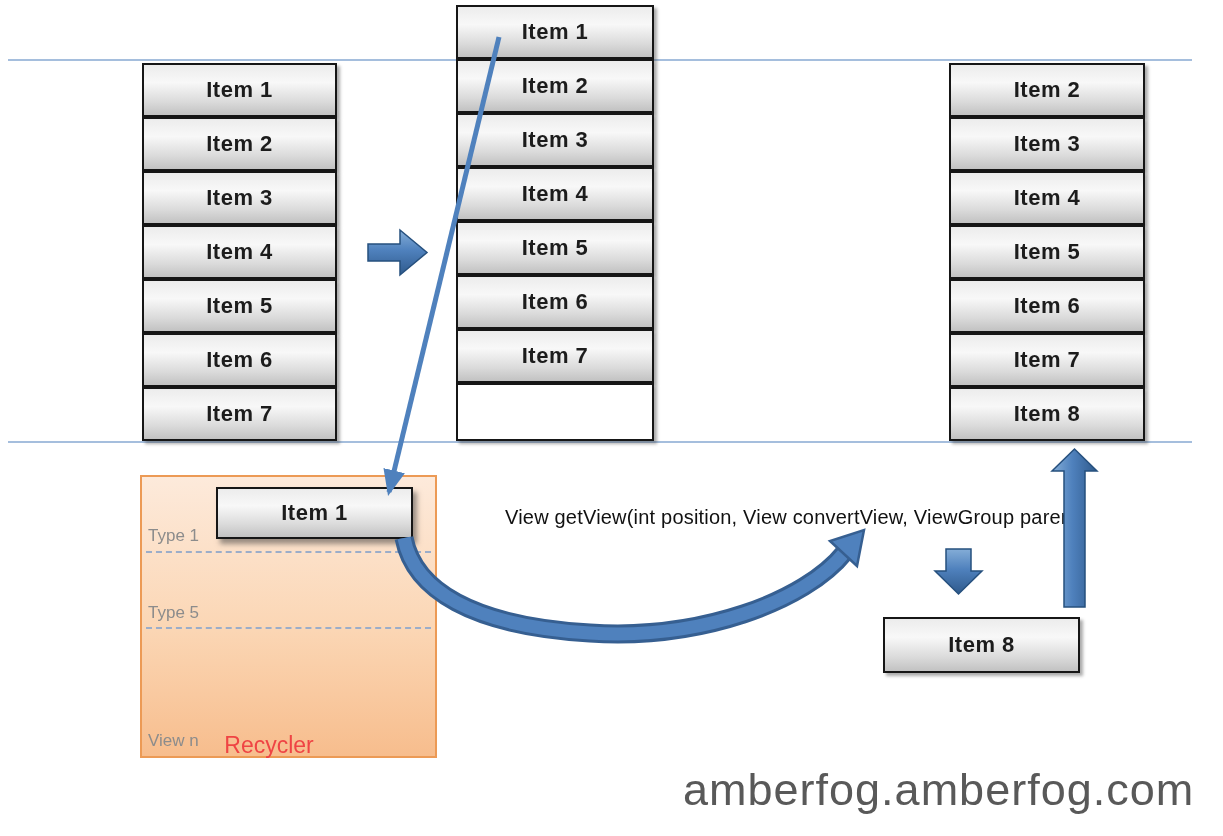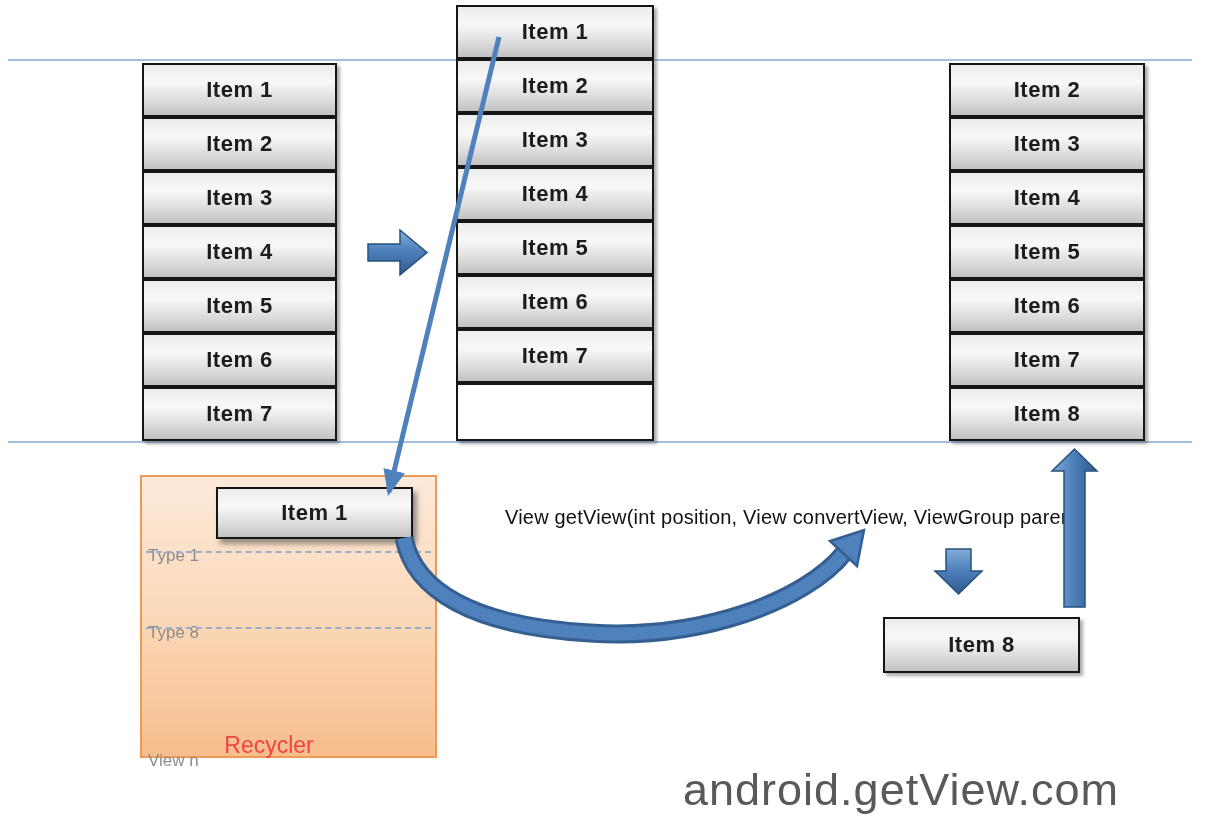--- a/index.html
+++ b/index.html
@@ -27,21 +27,21 @@
   .empty-slot{
     box-sizing:border-box;width:100%;height:58px;border:2px solid #161616;
     background:#ffffff;box-shadow:3px 3px 3px rgba(70,70,70,.45);
   }
 
   .recycler{
     position:absolute;left:140px;top:475px;width:297px;height:283px;box-sizing:border-box;
     border:2px solid #ec9a55;
     background:linear-gradient(180deg,#fdeadb 0%,#fbd6b4 55%,#f7bd8d 100%);
   }
-  .type-label{position:absolute;left:6px;font-size:17px;color:#8c8c8c;margin-top:20px;}
+  .type-label{position:absolute;left:6px;font-size:17px;color:#8c8c8c;}
   .tl-1{top:49px;}
   .tl-2{top:126px;}
   .tl-n{top:254px;}
   .dash{position:absolute;left:4px;right:4px;height:0;border-top:2px dashed #9badc9;}
   .dash-1{top:74px;}
   .dash-2{top:150px;}
 
   .recycled-item{position:absolute;left:216px;top:487px;width:197px;height:52px;
     box-shadow:4px 5px 5px rgba(55,55,55,.5);}
   .new-item{position:absolute;left:883px;top:617px;width:197px;height:56px;}
@@ -90,34 +90,34 @@
     <div class="gbox item">Item 4</div>
     <div class="gbox item">Item 5</div>
     <div class="gbox item">Item 6</div>
     <div class="gbox item">Item 7</div>
     <div class="gbox item">Item 8</div>
   </div>
 
   <div class="recycler">
     <div class="type-label tl-1">Type 1</div>
     <div class="dash dash-1"></div>
-    <div class="type-label tl-2">Type 8</div>
+    <div class="type-label tl-2">Type 5</div>
     <div class="dash dash-2"></div>
     <div class="type-label tl-n">View n</div>
   </div>
 
   <div class="gbox recycled-item">Item 1</div>
 
   <div class="gbox new-item">Item 8</div>
 
   <div class="signature">View getView(int position, View convertView, ViewGroup parent)</div>
 
   <div class="recycler-label">Recycler</div>
 
-  <div class="watermark">android.getView.com</div>
+  <div class="watermark">amberfog.amberfog.com</div>
 
   <svg class="overlay" viewBox="0 0 1223 836">
     <defs>
       <linearGradient id="blueV" x1="0" y1="0" x2="0" y2="1">
         <stop offset="0" stop-color="#84add7"></stop>
         <stop offset="0.45" stop-color="#4f81bd"></stop>
         <stop offset="1" stop-color="#2f5a8c"></stop>
       </linearGradient>
       <linearGradient id="blueH" x1="0" y1="0" x2="1" y2="0">
         <stop offset="0" stop-color="#84add7"></stop>

